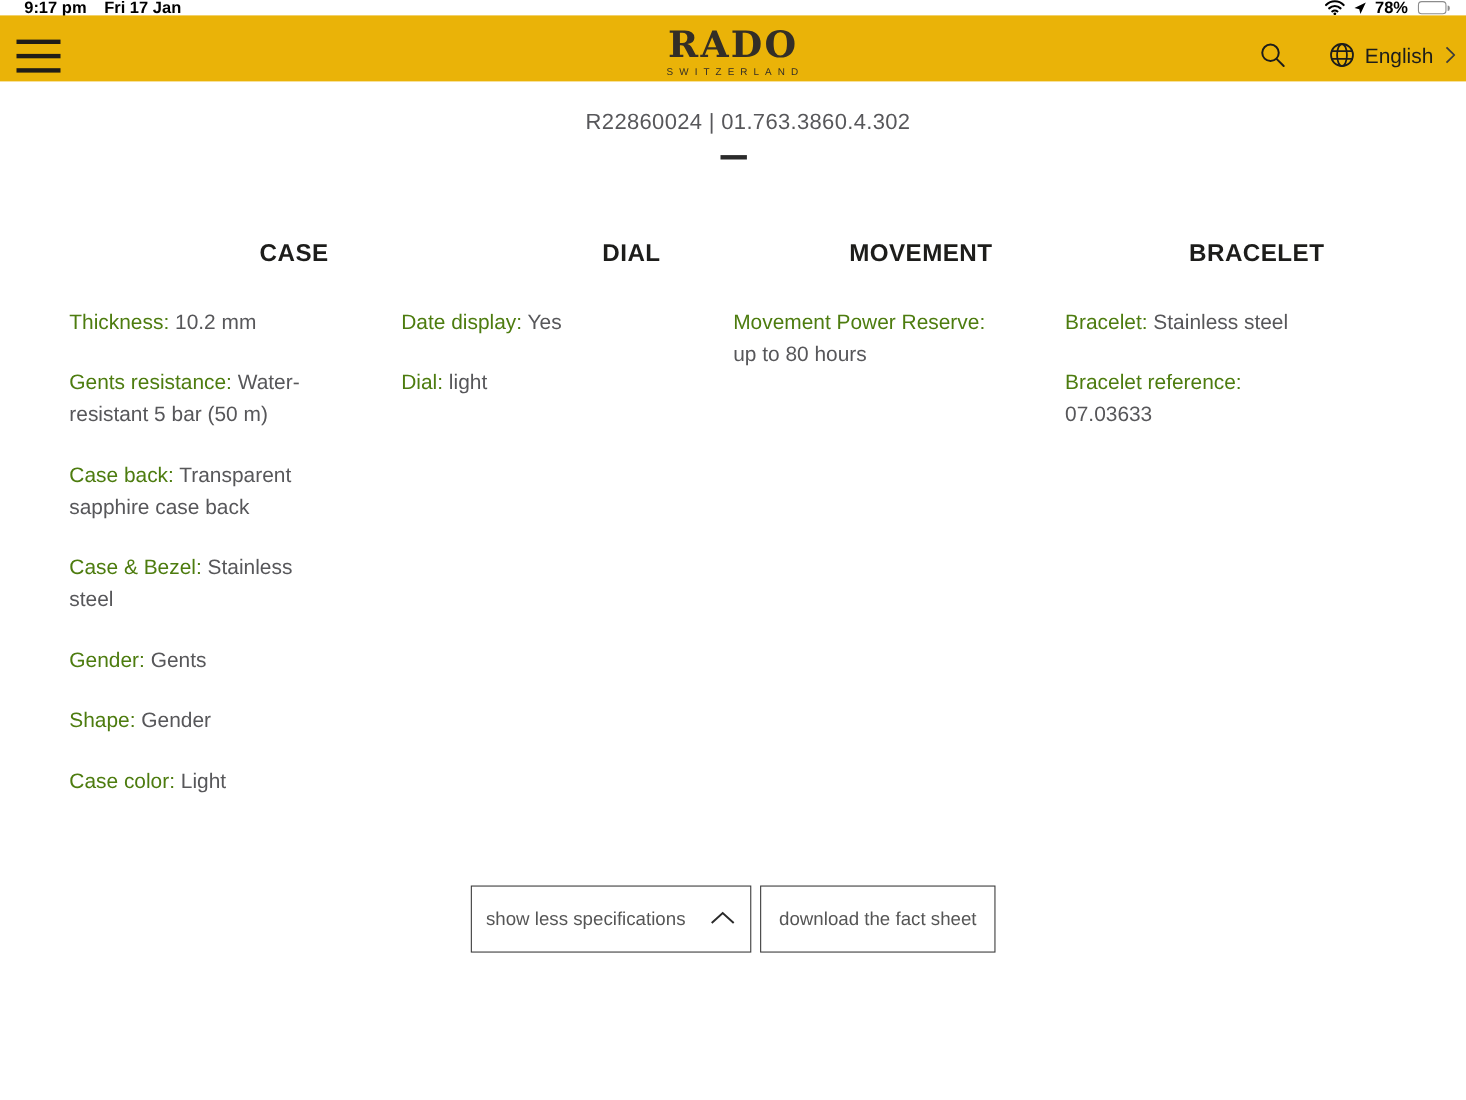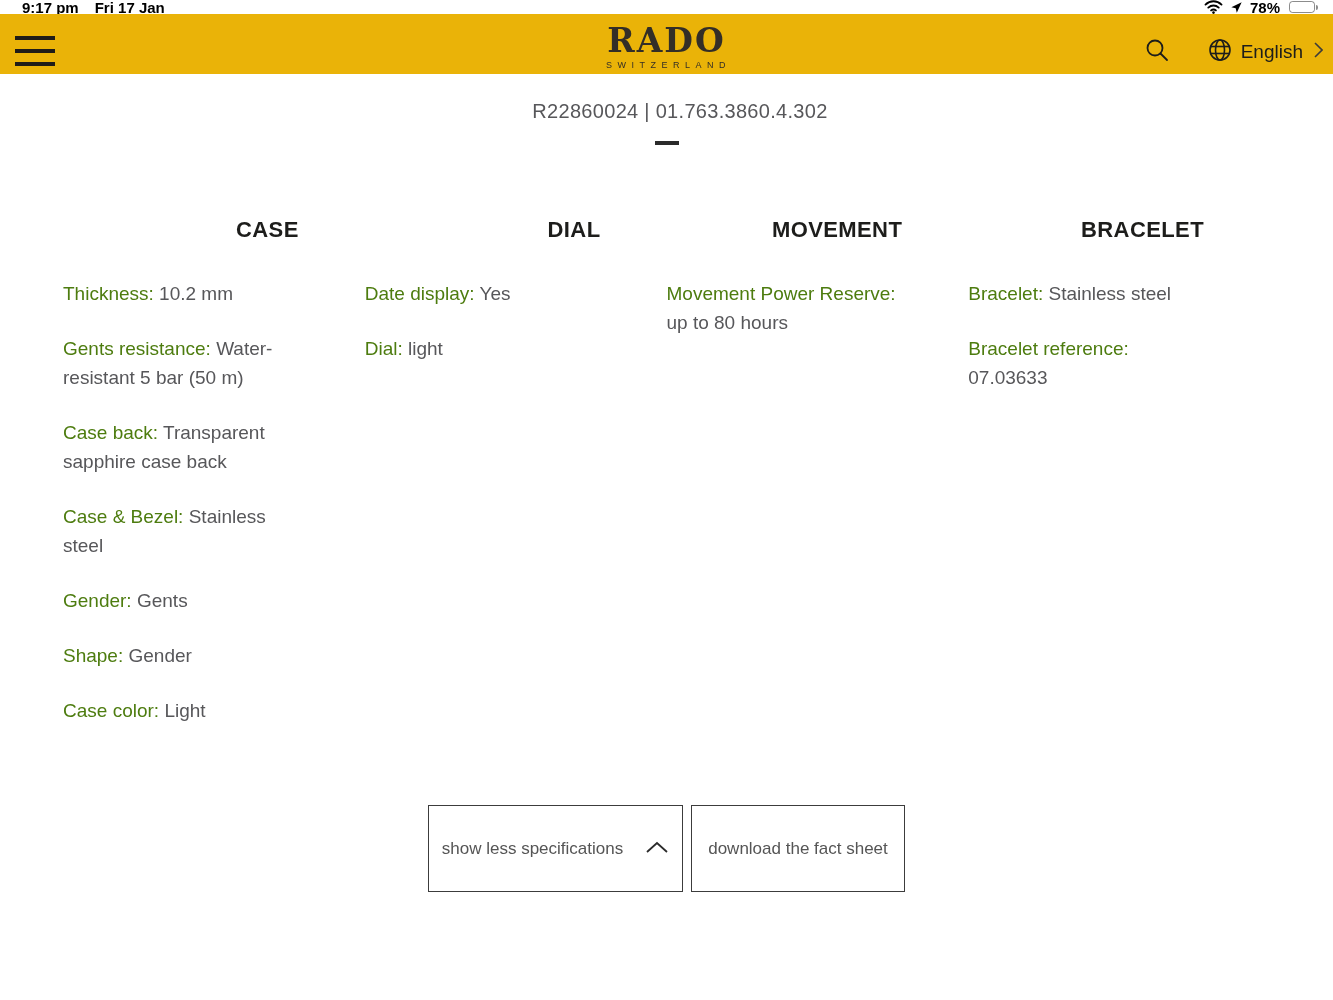--- a/index.html
+++ b/index.html
@@ -70,21 +70,21 @@
     letter-spacing: 0.4px; line-height: 26px; margin-bottom: 36px; text-align: right;
   }
   .spec {
     font-size: 19px; line-height: 29px; margin-bottom: 26px; color: #57575a;
   }
   .spec b { color: #4d7c0f; font-weight: 400; }
 
   
   .actions { margin-top: 54px; display: flex; justify-content: center; gap: 8px; }
   .btn {
-    height: 87px; background: #fff; border: 1.5px solid #3c3c3c;
+    height: 61px; background: #fff; border: 1.5px solid #3c3c3c;
     display: flex; align-items: center; justify-content: center;
     font-size: 17px; color: #555; cursor: pointer;
     font-family: "Liberation Sans", sans-serif;
   }
   .btn-showless { width: 255px; gap: 22px; }
   .btn-download { width: 214px; }
 </style>
 </head>
 <body>
 

